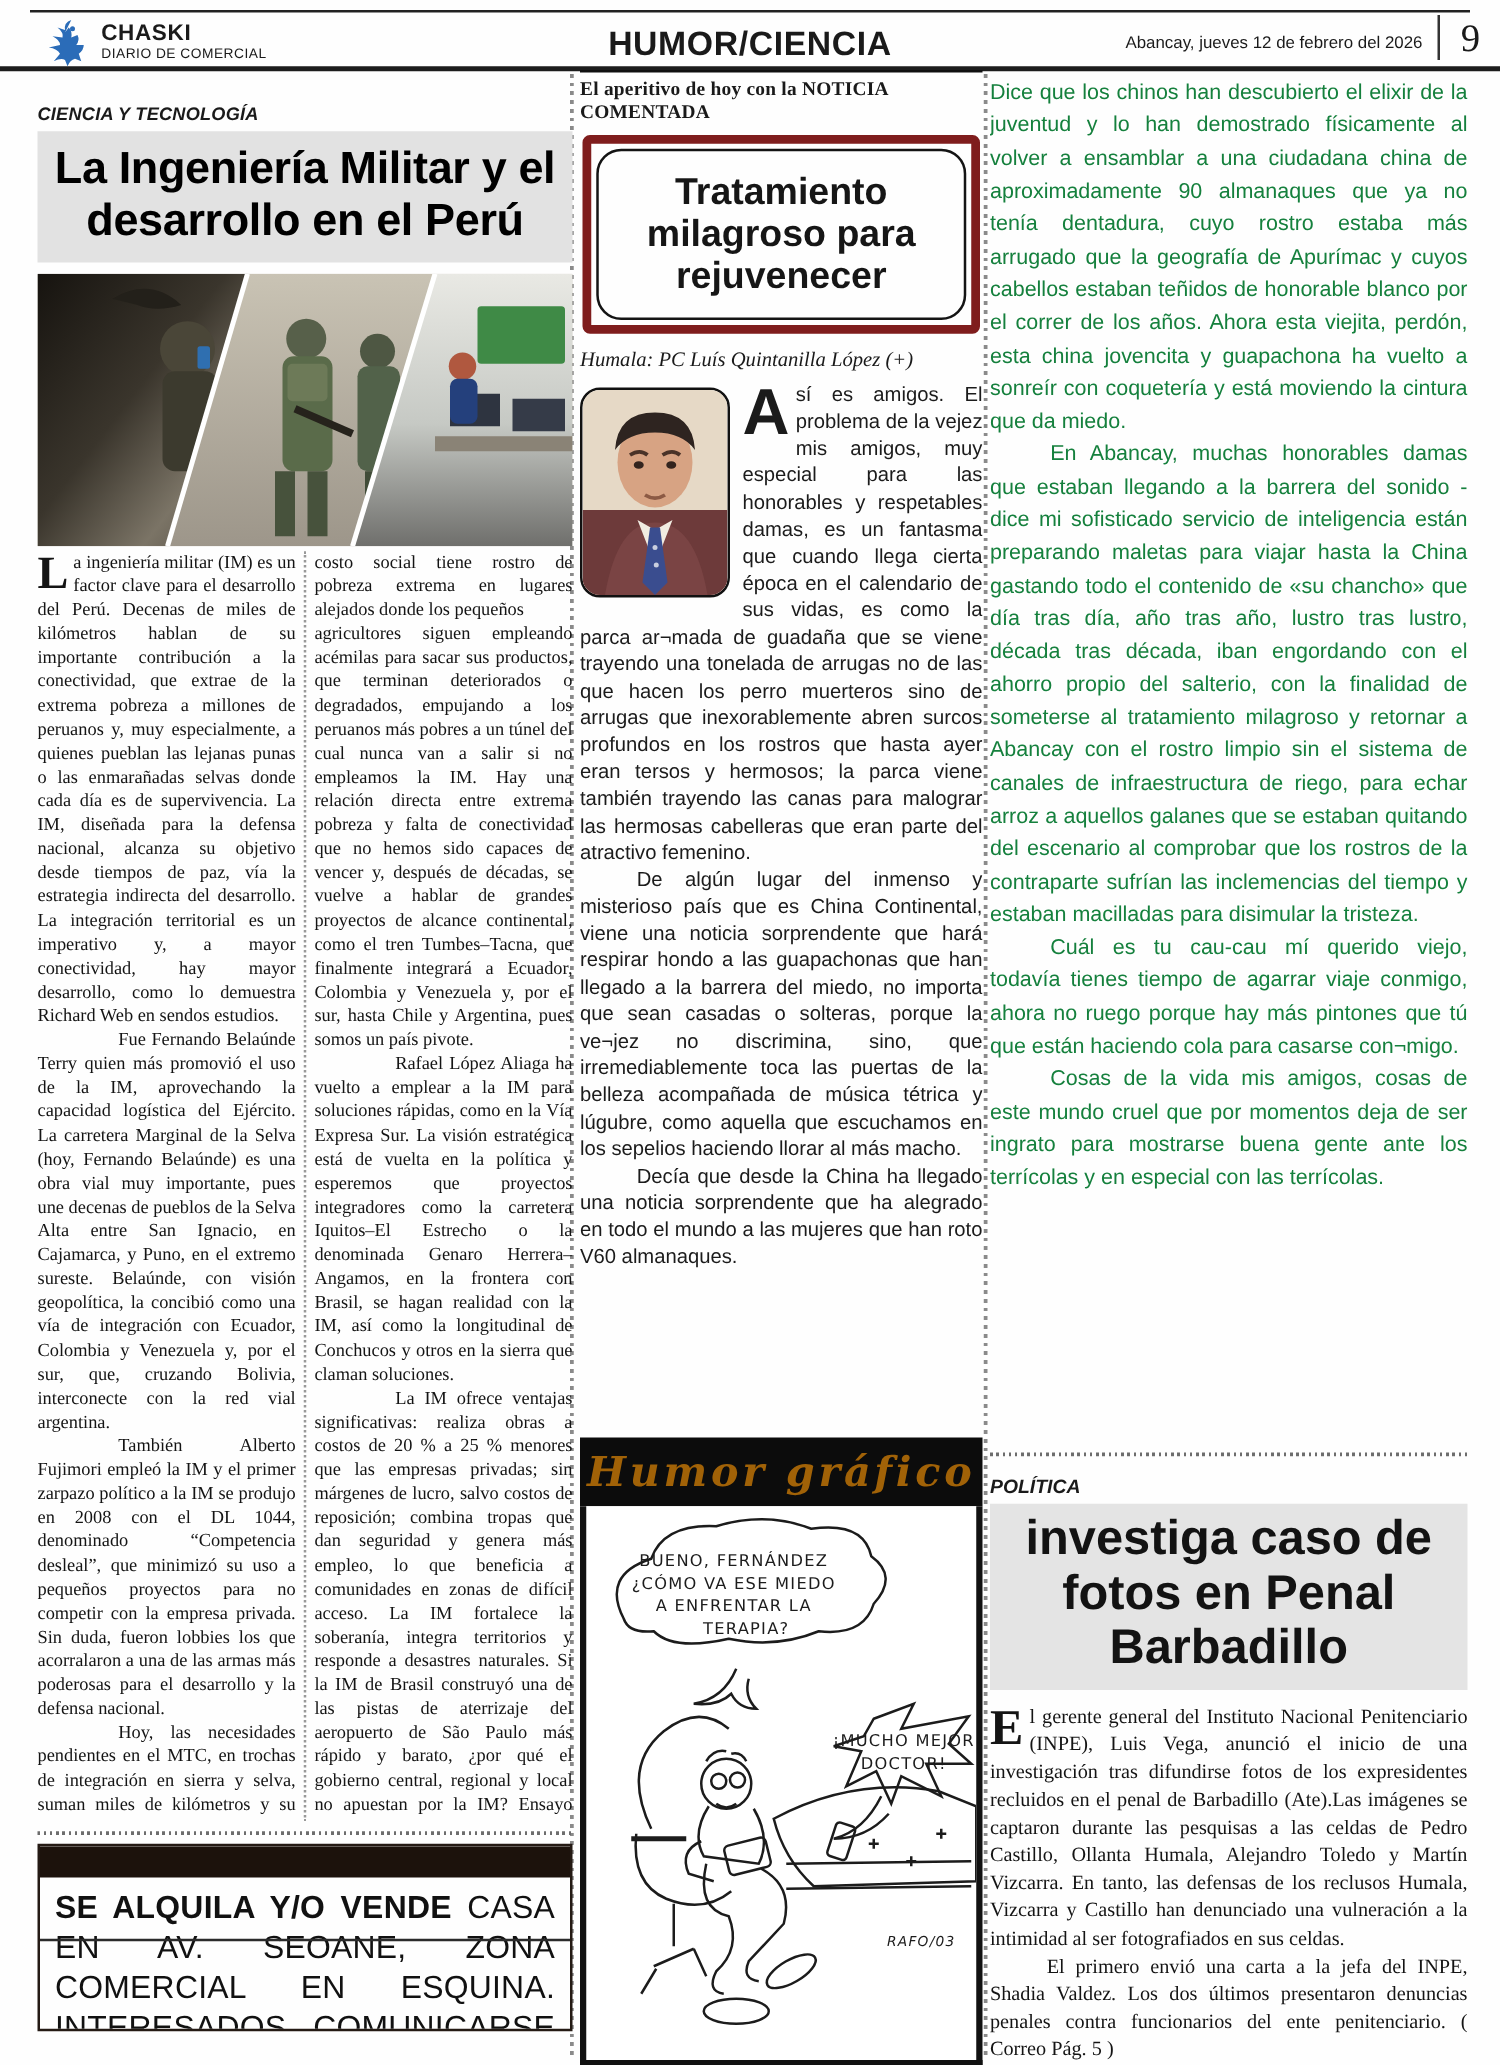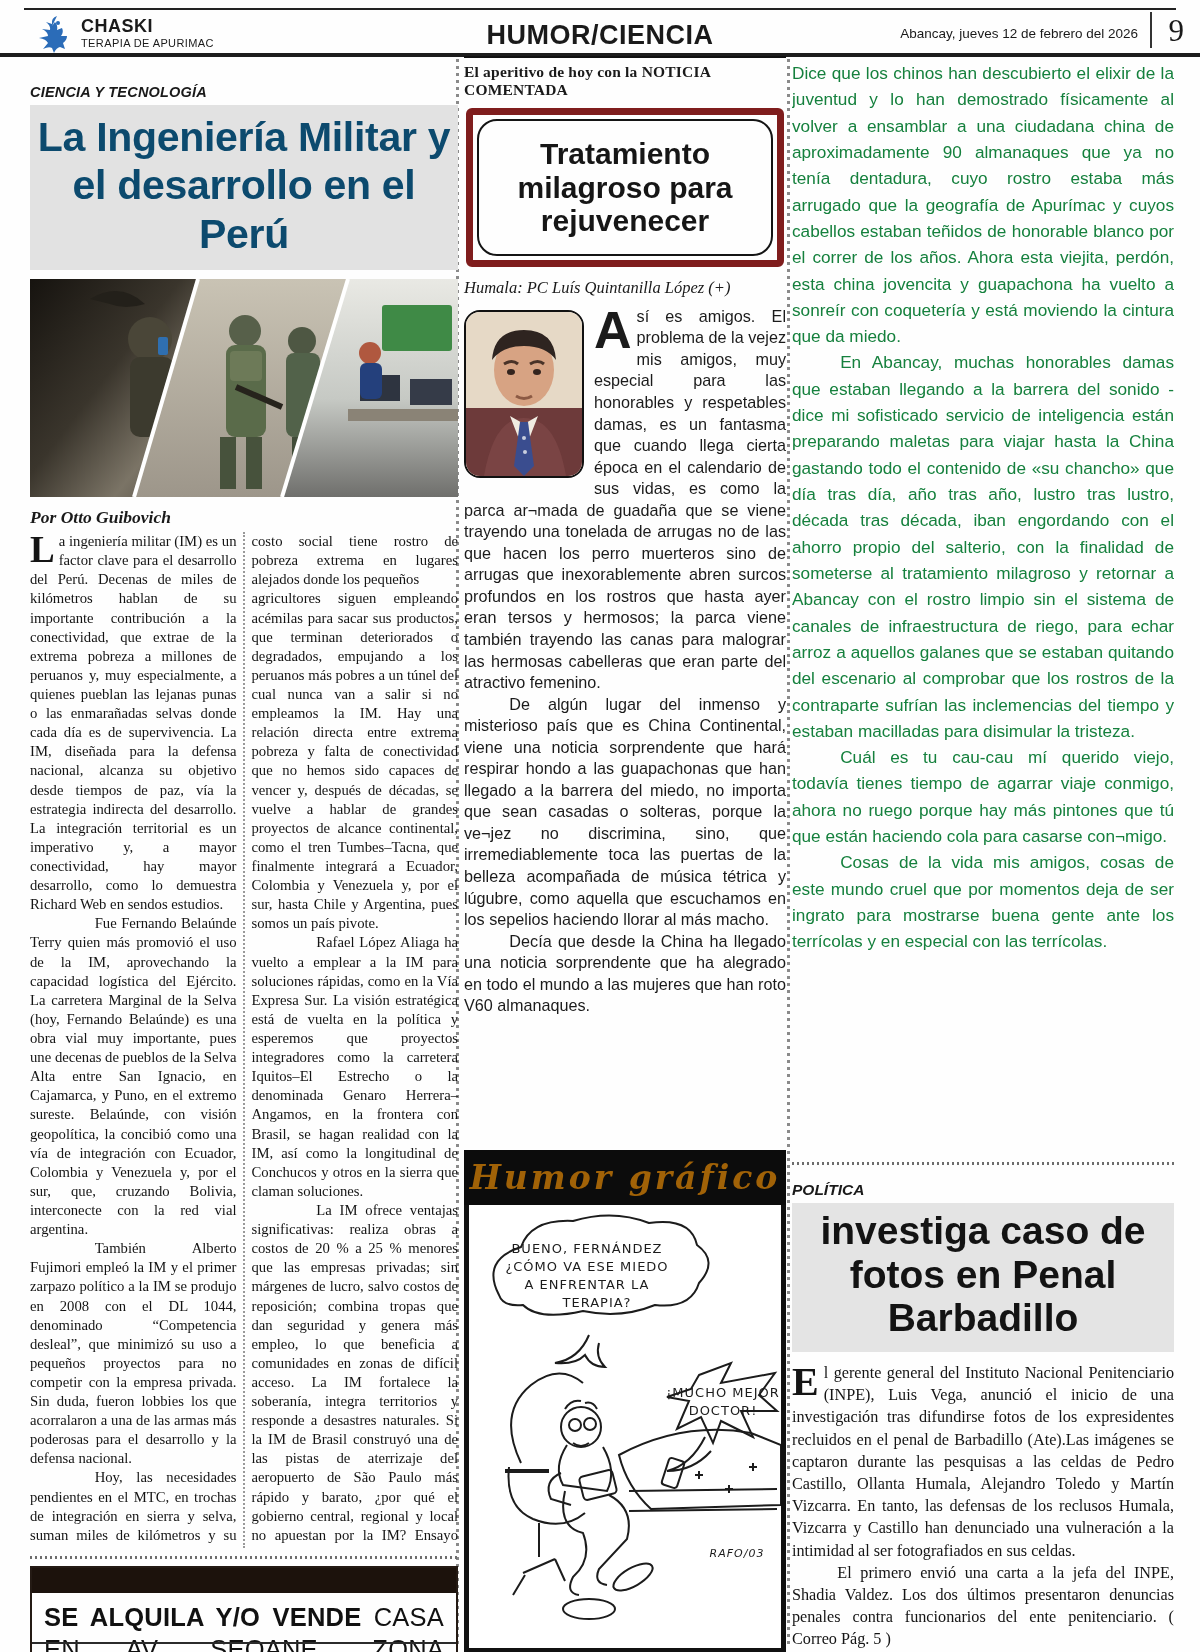--- a/index.html
+++ b/index.html
@@ -19,21 +19,21 @@
 
   
   .vrule { position:absolute; top:58px; bottom:8px; width:3px;
            background:repeating-linear-gradient(0deg,#8a8a8a 0 3px, transparent 3px 7px); }
   .dotted-h { height:3px; background:repeating-linear-gradient(90deg,#6d6d6d 0 2px, transparent 2px 5px); }
 
   
   .left-col { position:absolute; left:30px; top:84px; width:428px; }
   .kicker { font-size:14.5px; font-weight:700; font-style:italic; letter-spacing:.2px; }
   .head-block { margin-top:5px; background:#e2e2e2; padding:8px 4px 12px; text-align:center; }
-  .head-block h1 { font-size:41px; line-height:1.18; font-weight:800; letter-spacing:-.3px; color:#0c4a6e; }
+  .head-block h1 { font-size:36px; line-height:1.18; font-weight:800; letter-spacing:-.3px; color:#000000; }
   .photo { margin-top:9px; width:428px; height:218px; display:block; }
   .byline { margin-top:10px; font-family:"Liberation Serif", serif; font-weight:700; font-style:italic; font-size:17.5px; }
   .body-cols { margin-top:4px; height:1016px; overflow:hidden; column-count:2; column-gap:15px;
                column-rule:2px dotted #999; font-family:"Liberation Serif", serif;
                font-size:14.7px; line-height:1.3; text-align:justify; color:#141414; }
   .body-cols p { text-indent:4.4em; }
   .body-cols p.first { text-indent:0; }
   .dropcap { float:left; font-size:37px; line-height:.82; font-weight:700; padding:3px 4px 0 0; font-family:"Liberation Serif", serif; }
 
   .left-sep { margin-top:8px; }
@@ -83,21 +83,21 @@
 <div class="page">
 
   <div class="rule-top"></div>
   <div class="masthead">
     <svg width="40" height="40" viewBox="0 0 40 40">
       <path d="M23 3 q-6 2 -5 8 l-6 -2 q5 4 4 8 l-8 -1 q6 3 6 7 l-9 2 q7 1 9 5 l-5 6 q6 -3 9 -1 l2 5 q2 -5 6 -6 l5 2 -2 -6 q4 -3 4 -7 l-6 0 q3 -4 1 -8 l-5 2 q1 -5 -2 -8 l-3 4 z" fill="#2b6cb8"></path>
       <circle cx="24" cy="10" r="2" fill="#2b6cb8"></circle>
     </svg>
     <div>
       <div class="brand-name">CHASKI</div>
-      <div class="brand-sub">TERAPIA DE APURIMAC</div>
+      <div class="brand-sub">DIARIO DE COMERCIAL</div>
     </div>
   </div>
   <div class="section-title">HUMOR/CIENCIA</div>
   <div class="date-line">Abancay, jueves 12 de febrero del 2026</div>
   <div class="page-div"></div>
   <div class="page-num">9</div>
   <div class="rule-head"></div>
 
   <div class="vrule" style="left:456px;"></div>
   <div class="vrule" style="left:787px;"></div>
@@ -146,21 +146,20 @@
       <rect x="352" y="26" width="70" height="46" rx="3" fill="#3f8a46"></rect>
       <rect x="330" y="96" width="40" height="26" fill="#2e3440"></rect>
       <rect x="380" y="100" width="42" height="26" fill="#353b48"></rect>
       <rect x="318" y="130" width="110" height="12" fill="#8a8376"></rect>
       <circle cx="340" cy="74" r="11" fill="#b0583f"></circle>
       <rect x="330" y="84" width="22" height="36" rx="6" fill="#24407c"></rect>
       <line x1="168" y1="0" x2="104" y2="218" stroke="#ffffff" stroke-width="4"></line>
       <line x1="318" y1="0" x2="252" y2="218" stroke="#ffffff" stroke-width="4"></line>
     </svg>
 
-    <div class="byline">Por Otto Guibovich</div>
 
     <div class="body-cols">
       <p class="first"><span class="dropcap">L</span><span>a ingeniería militar (IM) es un factor clave para el desarrollo del Perú. Decenas de miles de kilómetros hablan de su importante contribución a la conectividad, que extrae de la extrema pobreza a millones de peruanos y, muy especialmente, a quienes pueblan las lejanas punas o las enmarañadas selvas donde cada día es de supervivencia. La IM, diseñada para la defensa nacional, alcanza su objetivo desde tiempos de paz, vía la estrategia indirecta del desarrollo. La integración territorial es un imperativo y, a mayor conectividad, hay mayor desarrollo, como lo demuestra Richard Web en sendos estudios.</span></p>
       <p>Fue Fernando Belaúnde Terry quien más promovió el uso de la IM, aprovechando la capacidad logística del Ejército. La carretera Marginal de la Selva (hoy, Fernando Belaúnde) es una obra vial muy importante, pues une decenas de pueblos de la Selva Alta entre San Ignacio, en Cajamarca, y Puno, en el extremo sureste. Belaúnde, con visión geopolítica, la concibió como una vía de integración con Ecuador, Colombia y Venezuela y, por el sur, que, cruzando Bolivia, interconecte con la red vial argentina.</p>
       <p>También Alberto Fujimori empleó la IM y el primer zarpazo político a la IM se produjo en 2008 con el DL 1044, denominado “Competencia desleal”, que minimizó su uso a pequeños proyectos para no competir con la empresa privada. Sin duda, fueron lobbies los que acorralaron a una de las armas más poderosas para el desarrollo y la defensa nacional.</p>
       <p>Hoy, las necesidades pendientes en el MTC, en trochas de integración en sierra y selva, suman miles de kilómetros y su costo social tiene rostro de pobreza extrema en lugares alejados donde los pequeños</p>
       <p class="first">agricultores siguen empleando acémilas para sacar sus productos, que terminan deteriorados o degradados, empujando a los peruanos más pobres a un túnel del cual nunca van a salir si no empleamos la IM. Hay una relación directa entre extrema pobreza y falta de conectividad que no hemos sido capaces de vencer y, después de décadas, se vuelve a hablar de grandes proyectos de alcance continental, como el tren Tumbes–Tacna, que finalmente integrará a Ecuador, Colombia y Venezuela y, por el sur, hasta Chile y Argentina, pues somos un país pivote.</p>
       <p>Rafael López Aliaga ha vuelto a emplear a la IM para soluciones rápidas, como en la Vía Expresa Sur. La visión estratégica está de vuelta en la política y esperemos que proyectos integradores como la carretera Iquitos–El Estrecho o la denominada Genaro Herrera–Angamos, en la frontera con Brasil, se hagan realidad con la IM, así como la longitudinal de Conchucos y otros en la sierra que claman soluciones.</p>
       <p>La IM ofrece ventajas significativas: realiza obras a costos de 20 % a 25 % menores que las empresas privadas; sin márgenes de lucro, salvo costos de reposición; combina tropas que dan seguridad y genera más empleo, lo que beneficia a comunidades en zonas de difícil acceso. La IM fortalece la soberanía, integra territorios y responde a desastres naturales. Si la IM de Brasil construyó una de las pistas de aterrizaje del aeropuerto de São Paulo más rápido y barato, ¿por qué el gobierno central, regional y local no apuestan por la IM? Ensayo una respuesta: es más “rentable” licitar con privados en una realidad donde el 10 % del presupuesto nacional se sustrae al pueblo cada año. Potenciemos las OXI y, por cierto, las OXIM.</p>
 

